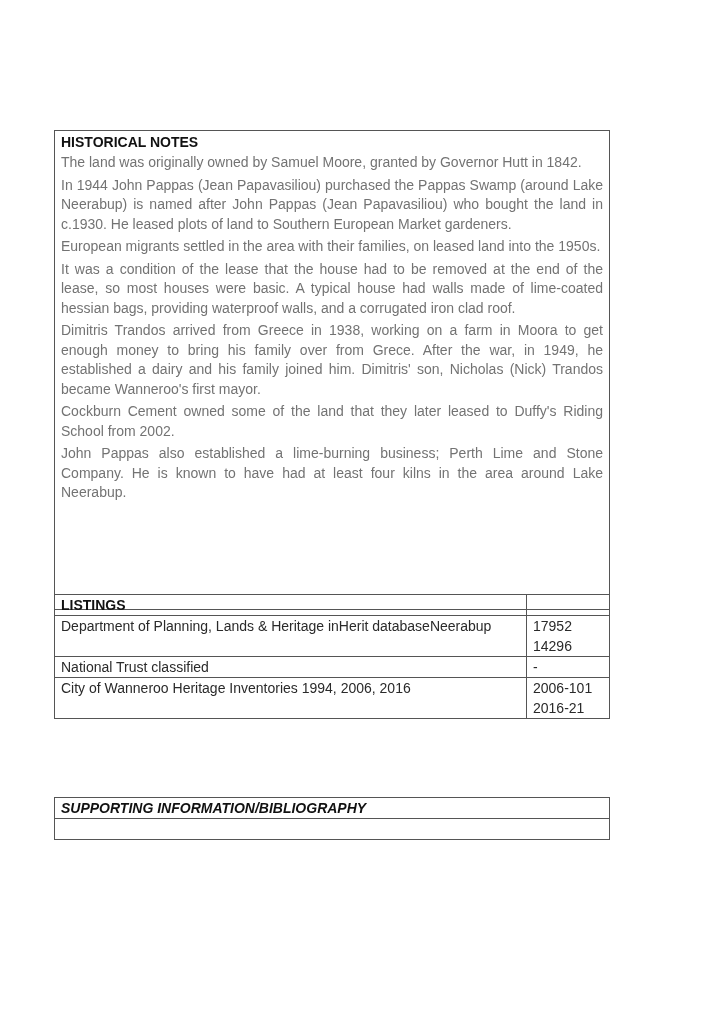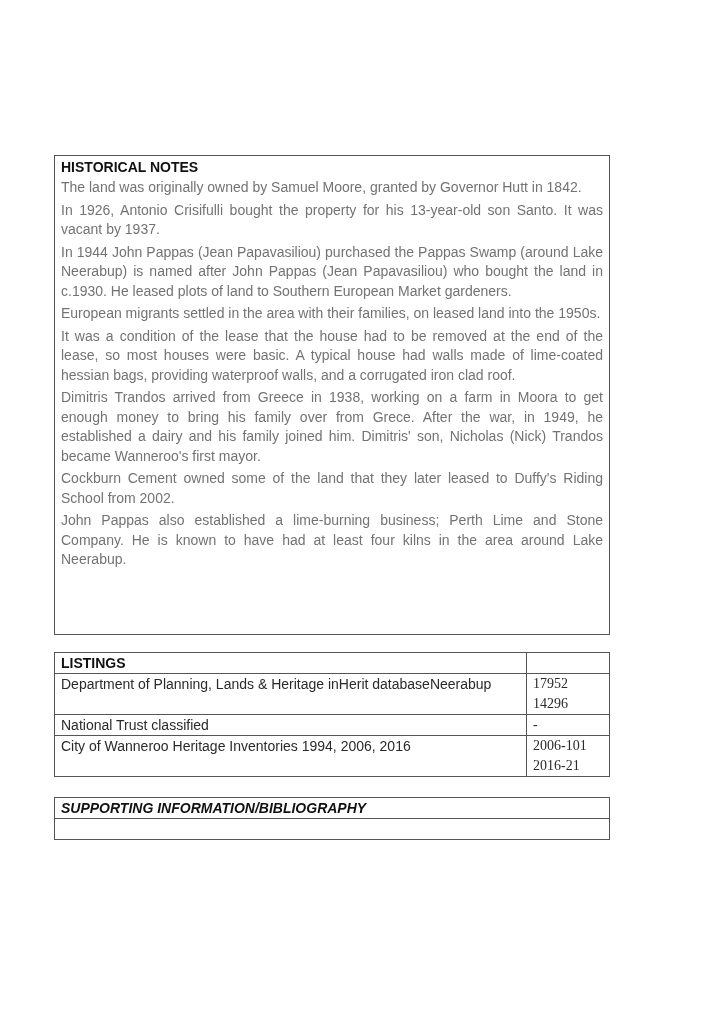--- a/index.html
+++ b/index.html
@@ -2,49 +2,48 @@
 <html><head>
 <meta charset="utf-8">
 <style>
   html, body { margin: 0; padding: 0; background: #ffffff; }
   body {
     width: 706px; height: 1022px; position: relative; overflow: hidden;
     font-family: "Liberation Sans", sans-serif; color: #222222;
   }
   .box {
     position: absolute; left: 54px; width: 556px;
-    border: 1px solid #555555; box-sizing: border-box; margin-top: 25px;
+    border: 1px solid #555555; box-sizing: border-box;
   }
   #notes { top: 130px; height: 480px; padding: 0 6px; }
   .heading { font-weight: bold; font-size: 14px; color: #111111; line-height: 18px; }
   #notes .heading { padding-top: 2px; margin-bottom: 2px; }
   .para {
     font-size: 14px; line-height: 19.5px; text-align: justify;
     margin: 0 0 3px 0; color: #737373;
   }
   table { border-collapse: collapse; position: absolute; left: 54px; width: 556px; }
   td {
     border: 1px solid #555555; font-size: 14px; line-height: 20px;
     padding: 0 6px; vertical-align: top; color: #2a2a2a;
   }
   td.hd { font-weight: bold; color: #111111; }
-  td.val { width: 70px; font-family: Liberation Serif, serif; }
-  #listings { top: 652px; padding-left: 11px; }
+  td.val { width: 70px; }
+  #listings { top: 594px; padding-left: 11px; }
   #support { top: 797px; font-style: italic; }
   #support td { height: 20px; }
   .multiline span { display: block; }
   .dept-row { display: flex; justify-content: flex-start; }
 </style>
 </head>
 <body>
 
 <div class="box" id="notes">
   <div class="heading">HISTORICAL NOTES</div>
   <p class="para">The land was originally owned by Samuel Moore, granted by Governor Hutt in 1842.</p>
-  <p class="para">In 1926, Antonio Crisifulli bought the property for his 13-year-old son Santo.  It was vacant by 1937.</p>
   <p class="para">In 1944 John Pappas  (Jean Papavasiliou) purchased the Pappas Swamp (around Lake Neerabup) is named after John Pappas (Jean Papavasiliou) who bought the land in c.1930. He leased plots of land to Southern European Market gardeners.</p>
   <p class="para">European migrants settled in the area with their families, on leased land into the 1950s.</p>
   <p class="para">It was a condition of the lease that the house had to be removed at the end of the lease, so most houses were basic. A typical house had walls made of lime-coated hessian bags, providing waterproof walls, and a corrugated iron clad roof.</p>
   <p class="para">Dimitris Trandos arrived from Greece in 1938, working on a farm in Moora to get enough money to bring his family over from Grece. After the war, in 1949, he established a dairy and his family joined him.  Dimitris' son, Nicholas (Nick) Trandos became Wanneroo's first mayor.</p>
   <p class="para">Cockburn Cement owned some of the land that they later leased to Duffy's Riding School from 2002.</p>
   <p class="para">John Pappas also established a lime-burning business; Perth Lime and Stone Company. He is known to have had at least four kilns in the area around Lake Neerabup.</p>
 </div>
 
 <table id="listings">
   <tbody>

